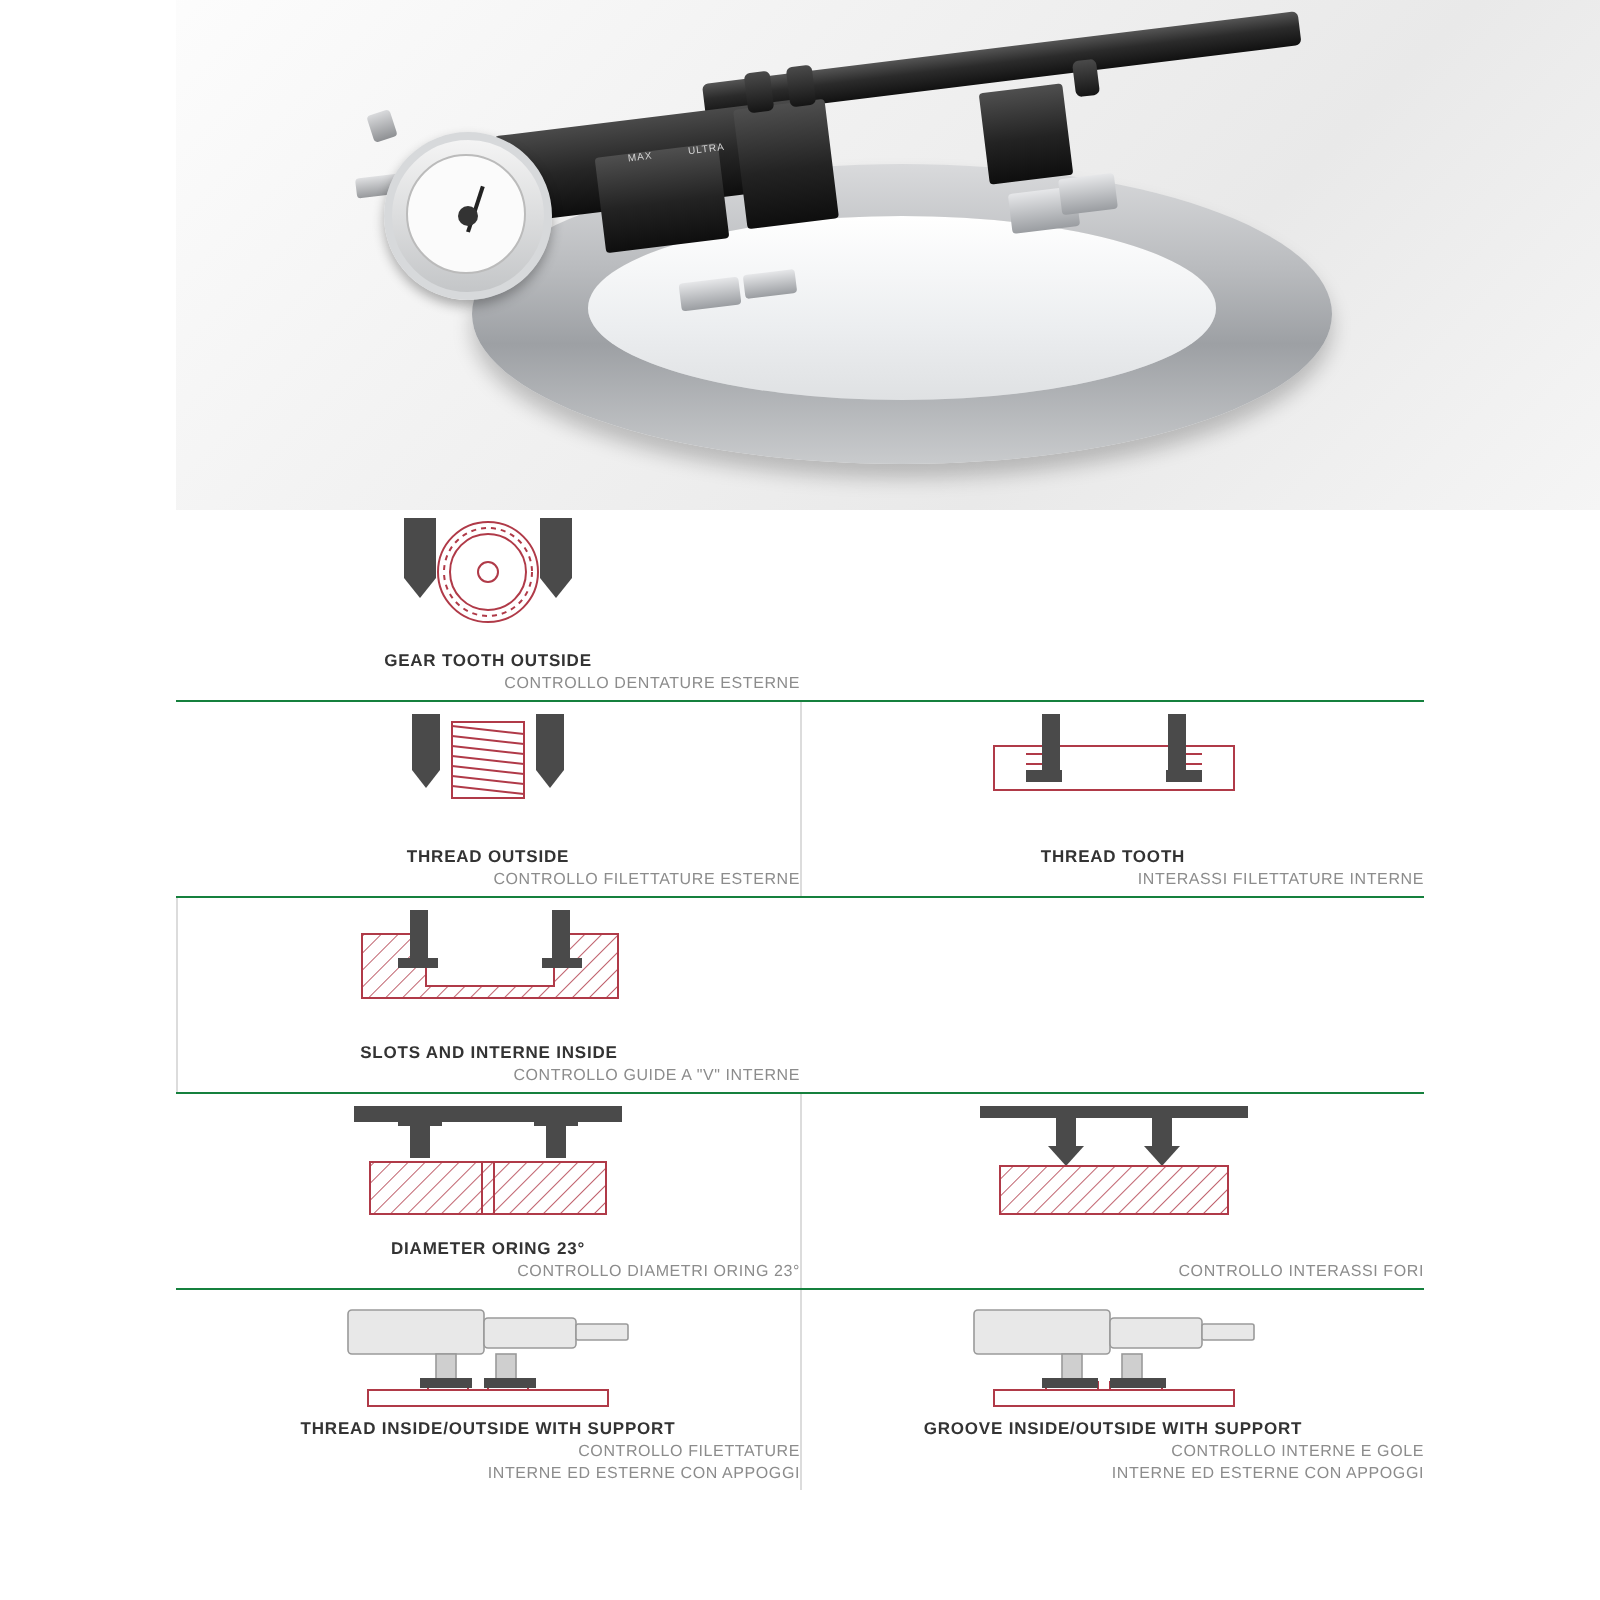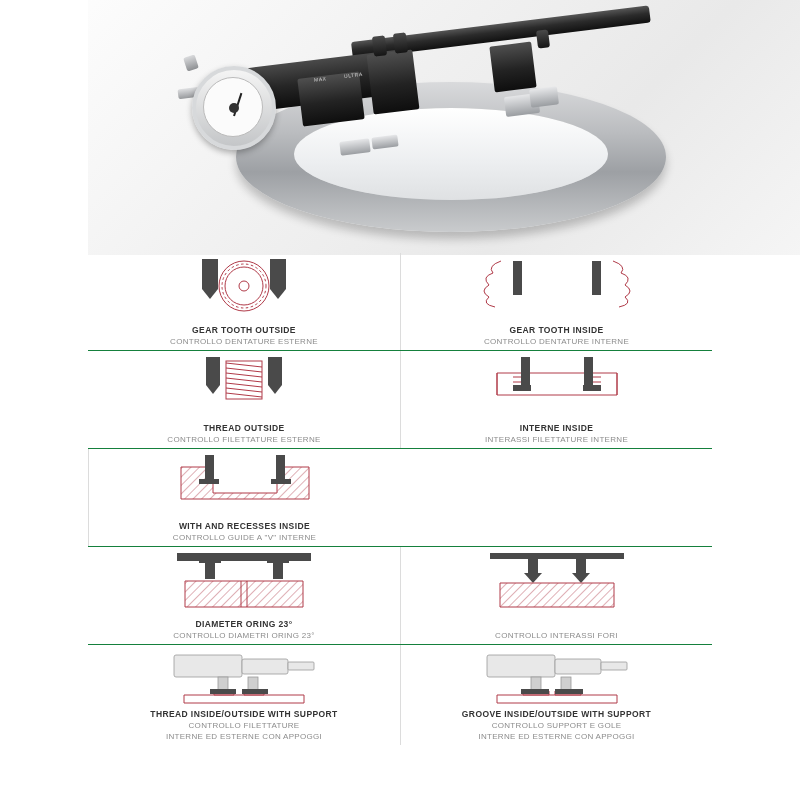--- a/index.html
+++ b/index.html
@@ -149,21 +149,21 @@
   }
   .cap{
     position:absolute;left:0;right:0;bottom:3px;
     text-align:center;
     line-height:11px;
   }
   .cap .t1{
     display:block;font-size:8.5px;font-weight:bold;color:#333;letter-spacing:.4px;
   }
   .cap .t2{
-    display:block;font-size:8px;color:#8c8c8c;letter-spacing:.3px;
+    display:block;font-size:8px;color:#8c8c8c;letter-spacing:.3px;text-align:right;
   }
   .cell.left .cap{text-align:center;}
   svg{display:block;margin:0 auto;}
 </style>
 </head>
 <body>
 
 <div class="page">
 
   <div class="photo">
@@ -214,38 +214,20 @@
               <path d="M48 2 h16 v30 l-8 10 l-8 -10 z"></path>
               <path d="M116 2 h16 v30 l-8 10 l-8 -10 z"></path>
             </g>
           </svg>
         </div>
         <div class="cap">
           <span class="t1">GEAR TOOTH OUTSIDE</span>
           <span class="t2">CONTROLLO DENTATURE ESTERNE</span>
         </div>
       </div>
-      <div class="cell right">
-        <div class="fig">
-          <svg width="200" height="56" viewBox="0 0 200 56">
-            <g fill="none" stroke="#b03a48" stroke-width="1">
-              <path d="M44 4 q-14 5 -8 12 q-12 4 -4 12 q-10 6 0 12 q-8 7 6 10"></path>
-              <path d="M156 4 q14 5 8 12 q12 4 4 12 q10 6 0 12 q8 7 -6 10"></path>
-            </g>
-            <g fill="#4a4a4a">
-              <rect x="56" y="4" width="9" height="34"></rect>
-              <rect x="135" y="4" width="9" height="34"></rect>
-            </g>
-          </svg>
-        </div>
-        <div class="cap">
-          <span class="t1">GEAR TOOTH INSIDE</span>
-          <span class="t2">CONTROLLO DENTATURE INTERNE</span>
-        </div>
-      </div>
     </div>
 
     <div class="row">
       <div class="cell left">
         <div class="fig">
           <svg width="180" height="56" viewBox="0 0 180 56">
             <g fill="none" stroke="#b03a48" stroke-width="1">
               <path d="M72 8 l36 4 M72 13 l36 4 M72 18 l36 4 M72 23 l36 4 M72 28 l36 4 M72 33 l36 4 M72 38 l36 4"></path>
               <rect x="72" y="6" width="36" height="38"></rect>
             </g>
@@ -270,21 +252,21 @@
             </g>
             <g fill="#4a4a4a">
               <rect x="64" y="2" width="9" height="30"></rect>
               <rect x="127" y="2" width="9" height="30"></rect>
               <path d="M56 30 h18 v6 h-18 z"></path>
               <path d="M126 30 h18 v6 h-18 z"></path>
             </g>
           </svg>
         </div>
         <div class="cap">
-          <span class="t1">INTERNE INSIDE</span>
+          <span class="t1">THREAD TOOTH</span>
           <span class="t2">INTERASSI FILETTATURE INTERNE</span>
         </div>
       </div>
     </div>
 
     <div class="row">
       <div class="cell right">
         <div class="fig">
           <svg width="200" height="56" viewBox="0 0 200 56">
             <defs>
@@ -297,21 +279,21 @@
             </g>
             <g fill="#4a4a4a">
               <rect x="60" y="2" width="9" height="26"></rect>
               <rect x="131" y="2" width="9" height="26"></rect>
               <path d="M54 26 h20 v5 h-20 z"></path>
               <path d="M126 26 h20 v5 h-20 z"></path>
             </g>
           </svg>
         </div>
         <div class="cap">
-          <span class="t1">WITH AND RECESSES INSIDE</span>
+          <span class="t1">SLOTS AND INTERNE INSIDE</span>
           <span class="t2">CONTROLLO GUIDE A "V" INTERNE</span>
         </div>
       </div>
     </div>
 
     <div class="row">
       <div class="cell left">
         <div class="fig">
           <svg width="190" height="60" viewBox="0 0 190 60">
             <defs>
@@ -413,20 +395,20 @@
               <path d="M98 42 h26 v4 h-26 z"></path>
             </g>
             <g fill="#4a4a4a">
               <rect x="64" y="40" width="28" height="5"></rect>
               <rect x="98" y="40" width="28" height="5"></rect>
             </g>
           </svg>
         </div>
         <div class="cap">
           <span class="t1">GROOVE INSIDE/OUTSIDE WITH SUPPORT</span>
-          <span class="t2">CONTROLLO SUPPORT E GOLE</span>
+          <span class="t2">CONTROLLO INTERNE E GOLE</span>
           <span class="t2">INTERNE ED ESTERNE CON APPOGGI</span>
         </div>
       </div>
     </div>
 
   </div>
 </div>
 
 </body></html>

